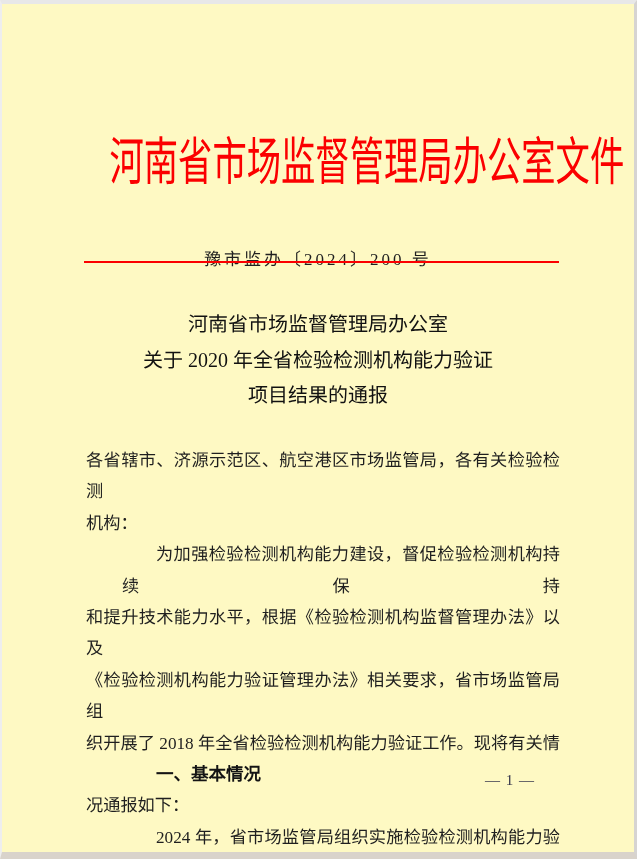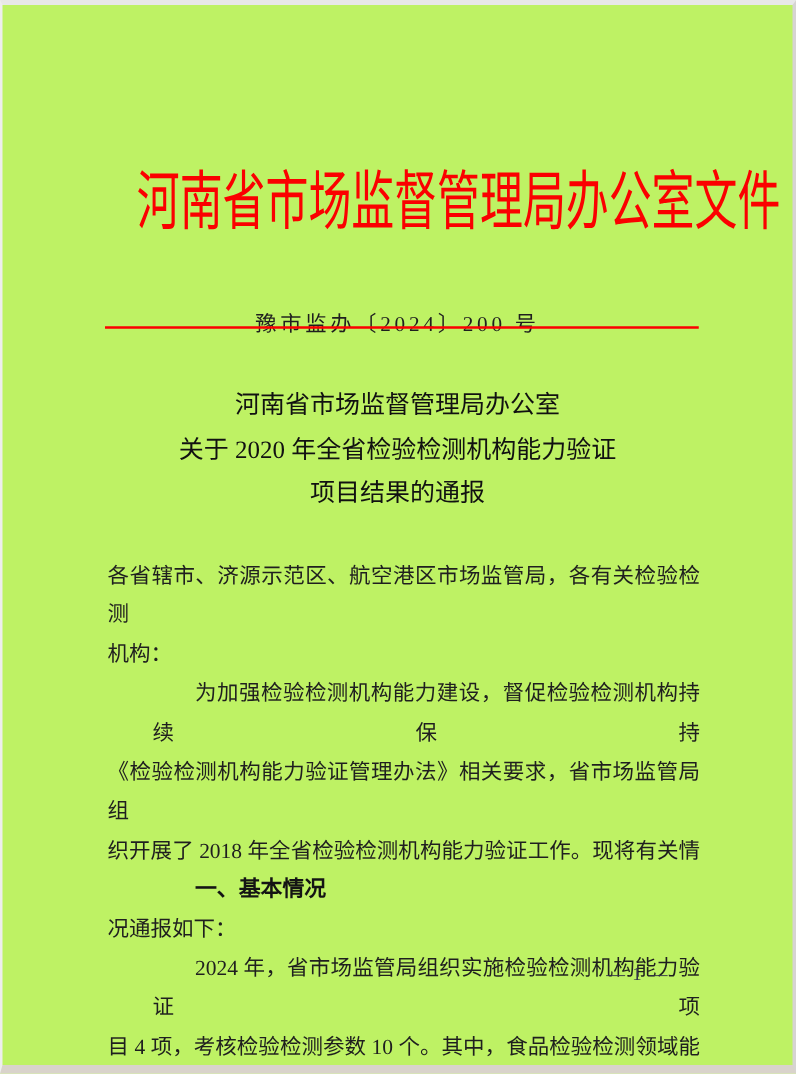--- a/index.html
+++ b/index.html
@@ -1,20 +1,20 @@
 <!DOCTYPE html>
 <html lang="zh-CN" style="--accent: #fb0000;"><head>
 <meta charset="utf-8">
 <style>
   html,body{margin:0;padding:0;background:#ffffff;}
   .canvas{
     position:relative;
     width:637px;height:859px;
     box-sizing:border-box;
-    background:#bef264;
+    background:#fef9c3;
     border-top:4px solid #e8e8e8;
     border-right:3px solid #d6d4d2;
     border-bottom:7px solid #d9d3cb;
     border-left:2px solid #eeeeee;
     overflow:hidden;
     font-family:"Liberation Serif","DejaVu Serif",serif;
     color:#1f1f1f;
   }
   .masthead{
     position:absolute;top:127px;left:0;width:100%;
@@ -74,20 +74,21 @@
   <div class="doc-title">
     <div class="title-line">河南省市场监督管理局办公室</div>
     <div class="title-line">关于 2020 年全省检验检测机构能力验证</div>
     <div class="title-line">项目结果的通报</div>
   </div>
 
   <div class="body-block">
     <div class="line jl">各省辖市、济源示范区、航空港区市场监管局，各有关检验检测</div>
     <div class="line">机构：</div>
     <div class="line ind jl">为加强检验检测机构能力建设，督促检验检测机构持续保持</div>
+    <div class="line jl">和提升技术能力水平，根据《检验检测机构监督管理办法》以及</div>
     <div class="line jl">《检验检测机构能力验证管理办法》相关要求，省市场监管局组</div>
     <div class="line jl">织开展了 2018 年全省检验检测机构能力验证工作。现将有关情</div>
     <div class="line ind hd">一、基本情况</div>
     <div class="line">况通报如下：</div>
     <div class="line ind jl">2024 年，省市场监管局组织实施检验检测机构能力验证项</div>
     <div class="line jl">目 4 项，考核检验检测参数 10 个。其中，食品检验检测领域能</div>
   </div>
 
   <div class="pagenum">— 1 —</div>
 

